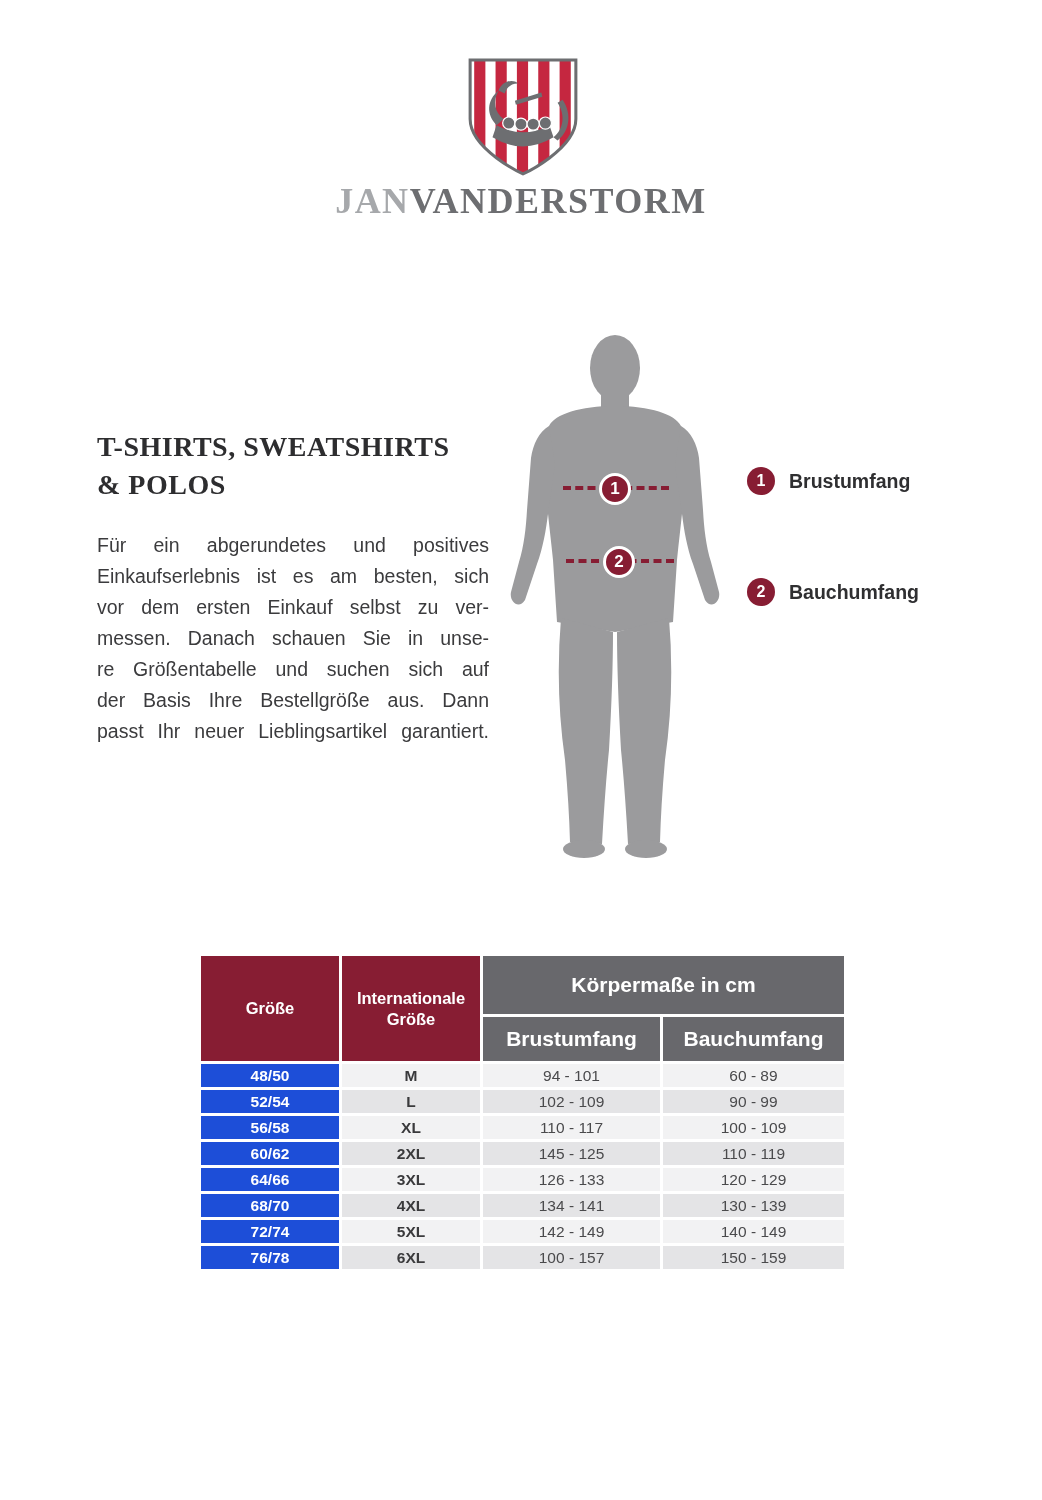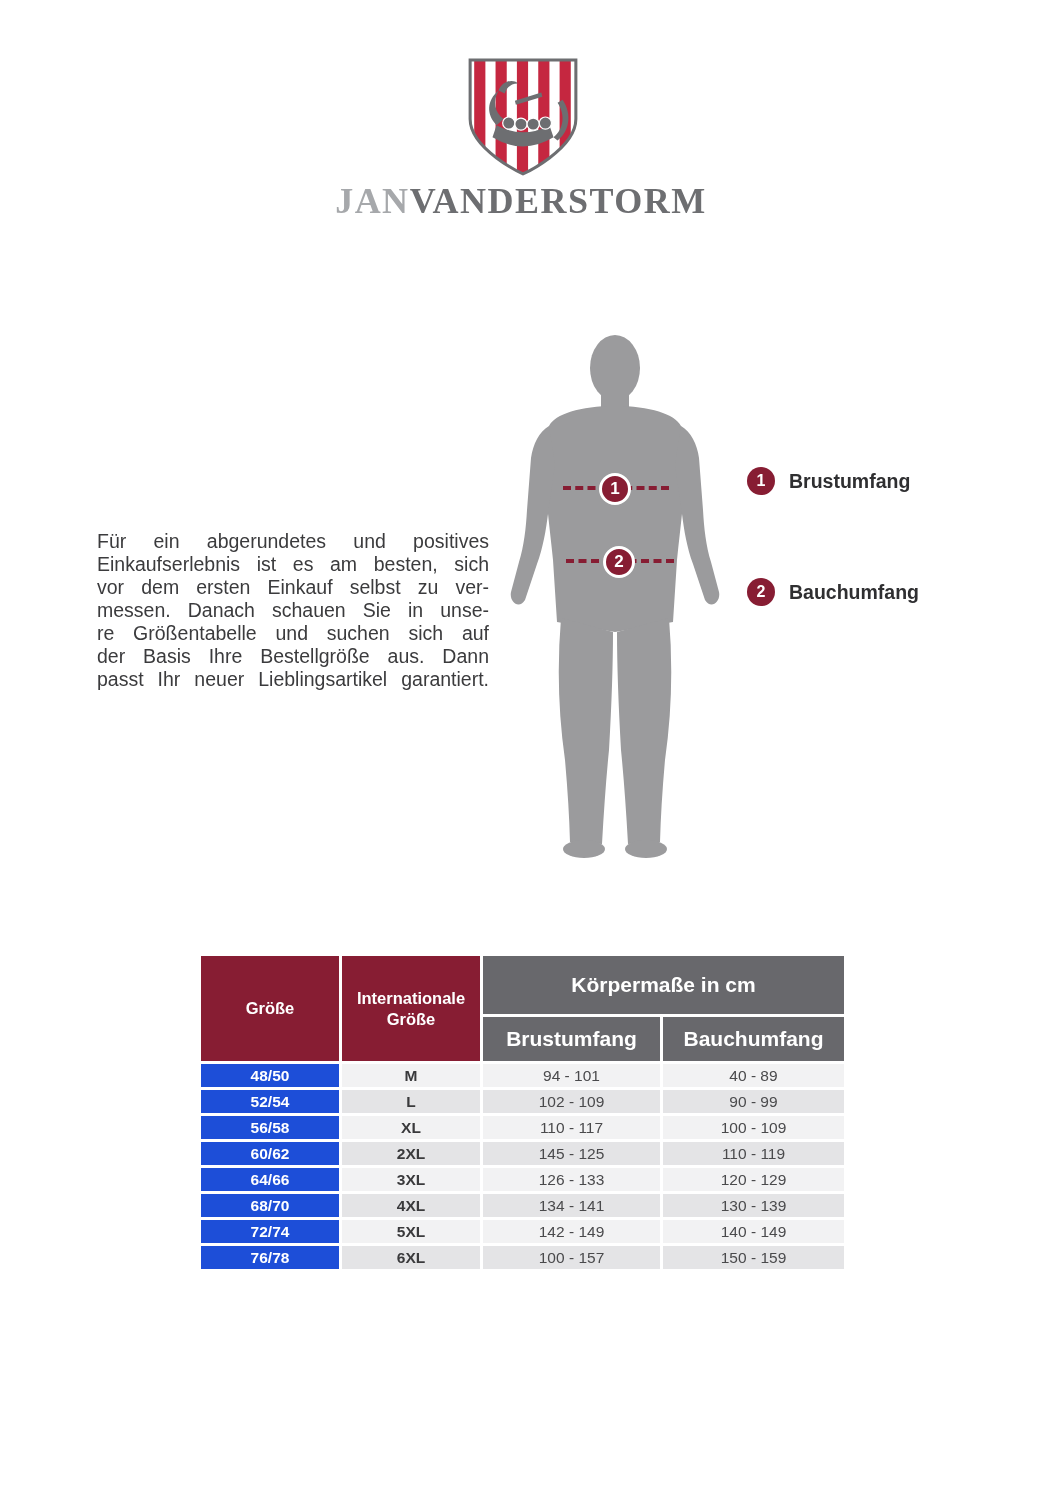--- a/index.html
+++ b/index.html
@@ -20,21 +20,21 @@
     font-size:23px;color:#8f9194;letter-spacing:0.3px;
   }
   
   .section-title{
     position:absolute;left:97px;top:428px;width:420px;
     font-family:"Liberation Serif",serif;font-weight:bold;font-size:28px;
     line-height:38px;color:#2d2d2f;letter-spacing:0.5px;
   }
   .intro{
     position:absolute;left:97px;top:530px;width:392px;
-    font-size:19.5px;line-height:23px;color:#3b3b3d;
+    font-size:19.5px;line-height:31px;color:#3b3b3d;
     white-space:pre-line;text-align:justify;text-align-last:justify;
   }
   
   .figure{position:absolute;left:505px;top:330px;width:220px;height:532px;}
   .measure-line{position:absolute;border-top:4px dashed #871d33;height:0;}
   .measure-line.l1{left:563px;top:486px;width:106px;}
   .measure-line.l2{left:566px;top:559px;width:108px;}
   .figure-badge{
     position:absolute;width:26px;height:26px;border-radius:50%;
     background:#871d33;border:3px solid #ffffff;
@@ -102,20 +102,24 @@
         <circle cx="70" cy="67" r="6" stroke="#ffffff" stroke-width="1.2"></circle>
         <circle cx="82" cy="66" r="6" stroke="#ffffff" stroke-width="1.2"></circle>
         <path d="M52,44 L78,36 L79,40 L53,48 Z"></path>
       </g>
     </g>
     <path d="M8,4 H112 V62 C112,92 60,116 60,116 C60,116 8,92 8,62 Z" fill="none" stroke="#6d6e71" stroke-width="3"></path>
   </svg>
 
   <div class="brand"><span class="light">JAN</span><span>VANDERSTORM</span></div>
 
+  <div class="section-title">
+    <div>T-SHIRTS, SWEATSHIRTS</div>
+    <div>&amp; POLOS</div>
+  </div>
 
   <div class="intro">Für ein abgerundetes und positives
 Einkaufserlebnis ist es am besten, sich
 vor dem ersten Einkauf selbst zu ver-
 messen. Danach schauen Sie in unse-
 re Größentabelle und suchen sich auf
 der Basis Ihre Bestellgröße aus. Dann
 passt Ihr neuer Lieblingsartikel garantiert.</div>
 
   <svg class="figure" viewBox="0 0 220 532">
@@ -168,21 +172,21 @@
       <tr>
         <th class="hdr-gray hdr-sub">Brustumfang</th>
         <th class="hdr-gray hdr-sub">Bauchumfang</th>
       </tr>
     </thead>
     <tbody>
         <tr class="row-base">
           <td class="cell-maroon">48/50</td>
           <td class="cell-int cell-body">M</td>
           <td class="cell-num cell-body">94 - 101</td>
-          <td class="cell-num cell-body">40 - 89</td>
+          <td class="cell-num cell-body">60 - 89</td>
         </tr>
         <tr class="row-alt">
           <td class="cell-maroon">52/54</td>
           <td class="cell-int cell-body">L</td>
           <td class="cell-num cell-body">102 - 109</td>
           <td class="cell-num cell-body">90 - 99</td>
         </tr>
         <tr class="row-base">
           <td class="cell-maroon">56/58</td>
           <td class="cell-int cell-body">XL</td>

